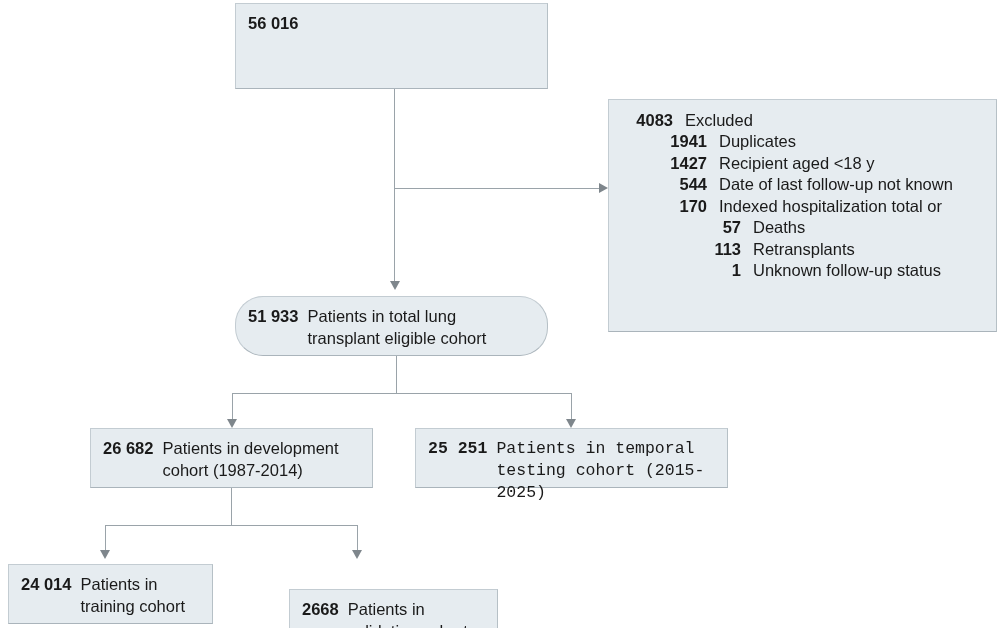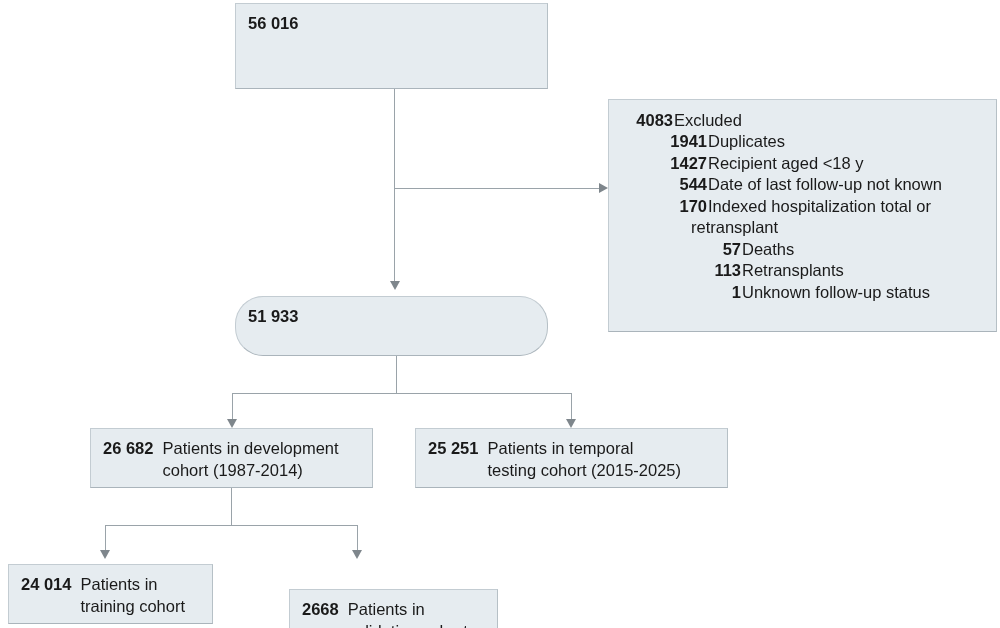--- a/index.html
+++ b/index.html
@@ -61,21 +61,21 @@
     font-size: 16.5px;
     line-height: 1.30;
   }
   .excl-row .num {
     flex: 0 0 auto;
     text-align: right;
     white-space: nowrap;
   }
   .excl-row .lbl {
     flex: 1 1 auto;
-    padding-left: 1px;
+    padding-left: 12px;
   }
   .excl-lvl0 .num { width: 54px; }
   .excl-lvl1 .num { width: 88px; }
   .excl-lvl2 .num { width: 122px; }
   .excl-cont {
     font-size: 16.5px;
     line-height: 1.30;
     padding-left: 72px;
   }
 
@@ -154,55 +154,58 @@
 
     <div class="excl-row excl-lvl1">
       <span class="num">544</span>
       <span class="lbl">Date of last follow-up not known</span>
     </div>
 
     <div class="excl-row excl-lvl1">
       <span class="num">170</span>
       <span class="lbl">Indexed hospitalization total or</span>
     </div>
-    <div class="excl-cont">retransplant</div>
 
     <div class="excl-row excl-lvl2">
       <span class="num">57</span>
       <span class="lbl">Deaths</span>
     </div>
 
     <div class="excl-row excl-lvl2">
       <span class="num">113</span>
       <span class="lbl">Retransplants</span>
     </div>
 
     <div class="excl-row excl-lvl2">
       <span class="num">1</span>
       <span class="lbl">Unknown follow-up status</span>
     </div>
   </div>
 
   <div class="box flowbox" style="left:235px; top:296px; width:313px; height:60px;border-radius:28px;">
     <div class="box-inner">
       <span class="num">51 933</span>
+      <span class="lbl">
+        <span>Patients in total lung</span><br>
+        <span>transplant eligible cohort</span>
+      </span>
     </div>
   </div>
 
   <div class="box flowbox" style="left:90px; top:428px; width:283px; height:60px;">
     <div class="box-inner">
       <span class="num">26 682</span>
       <span class="lbl">
         <span>Patients in development</span><br>
         <span>cohort (1987-2014)</span>
       </span>
     </div>
   </div>
 
-  <div class="box flowbox" style="left:415px; top:428px; width:313px; height:60px;">
+  <div class="box flowbox" style="left:415px; top:428px; width:313px; height:60px;font-family:Liberation Mono, monospace;">
     <div class="box-inner">
       <span class="num">25 251</span>
       <span class="lbl">
         <span>Patients in temporal</span><br>
         <span>testing cohort (2015-2025)</span>
       </span>
     </div>
   </div>
 
   <div class="box flowbox" style="left:8px; top:564px; width:205px; height:60px;">

